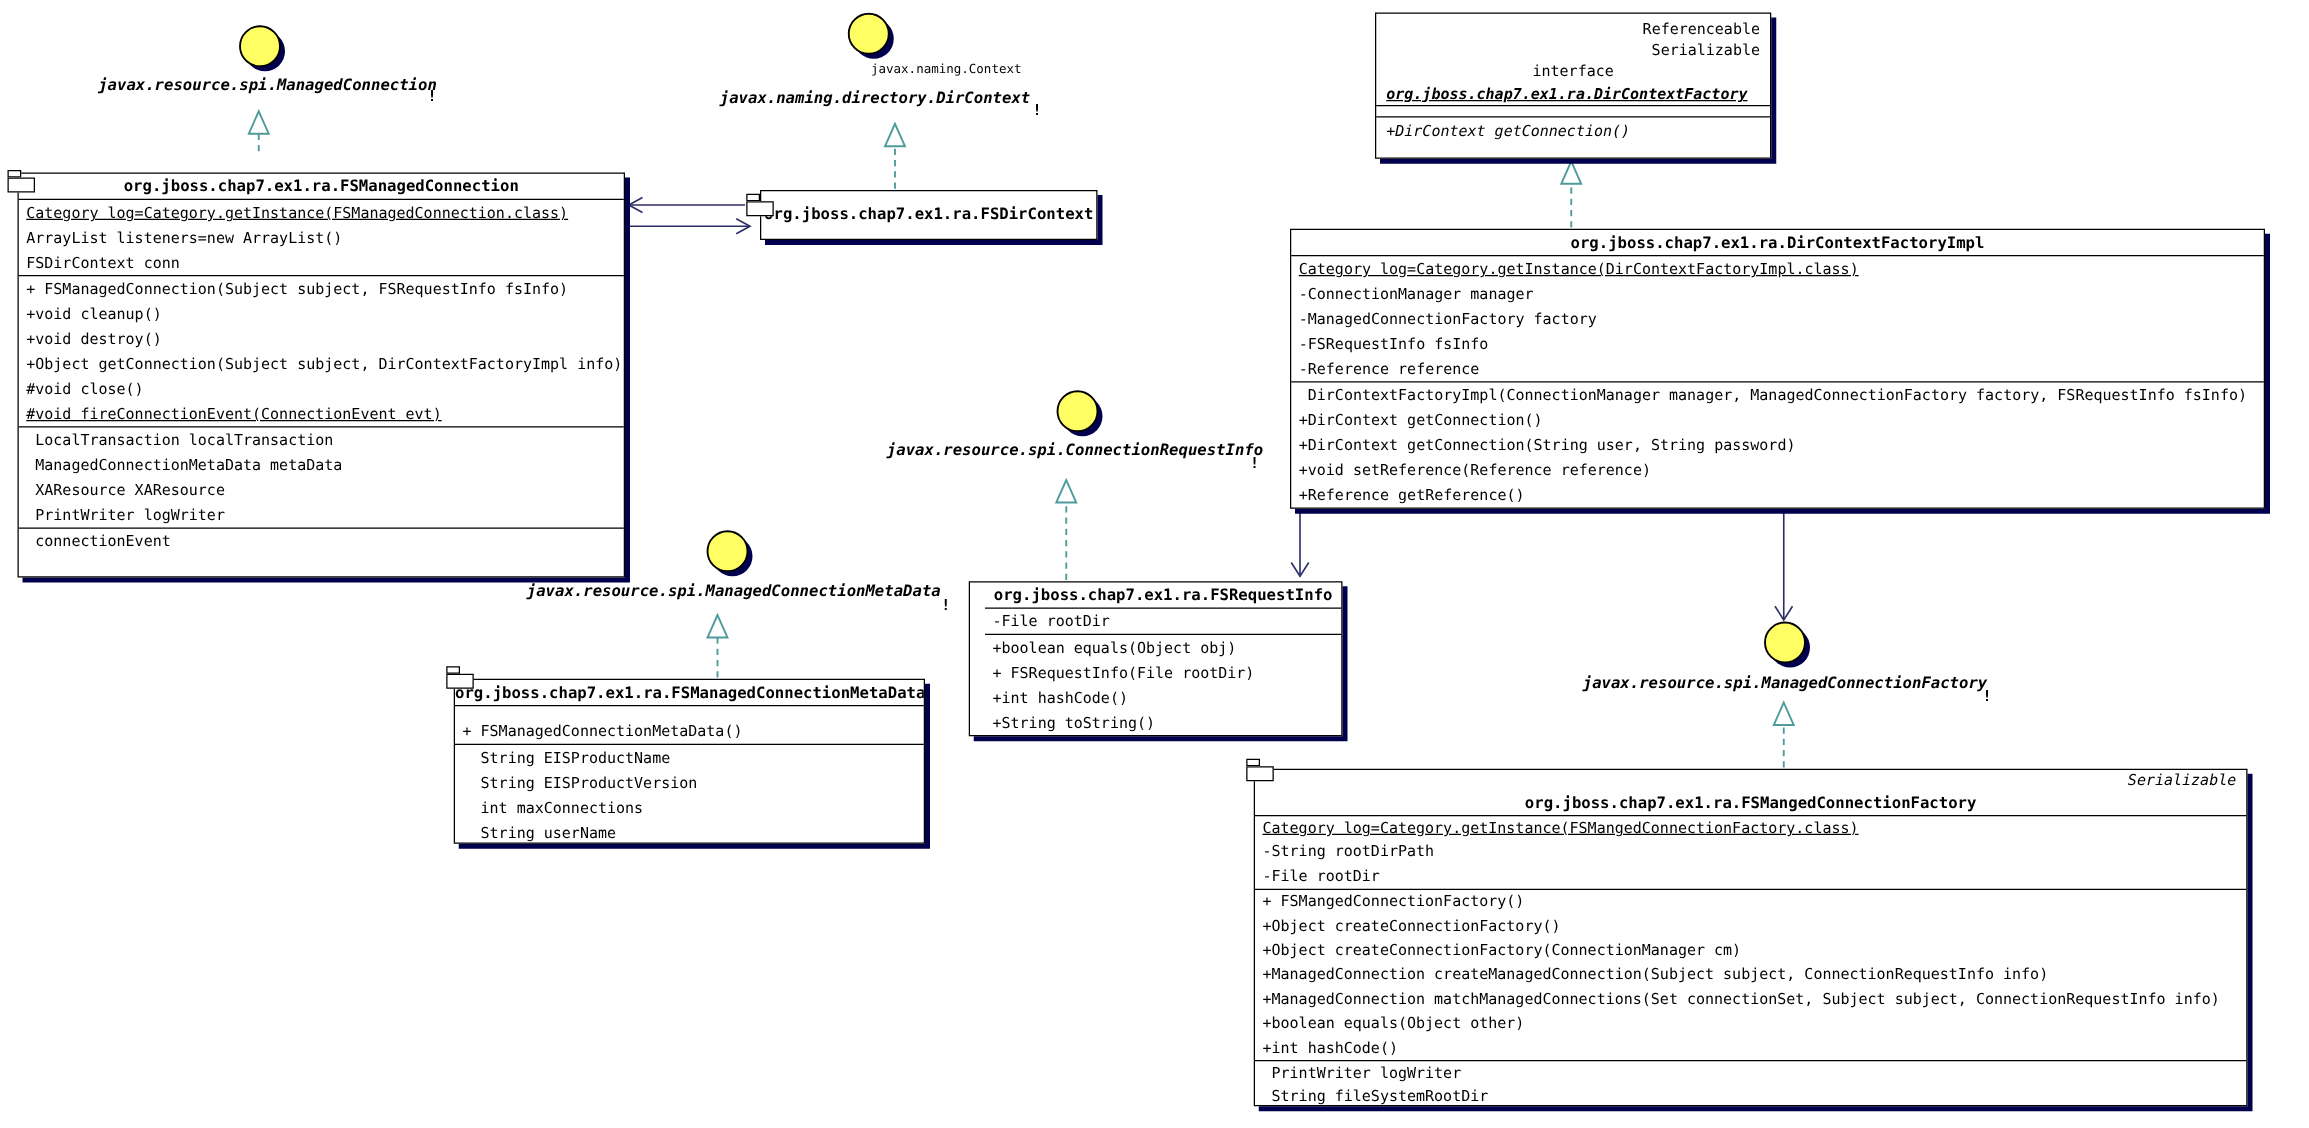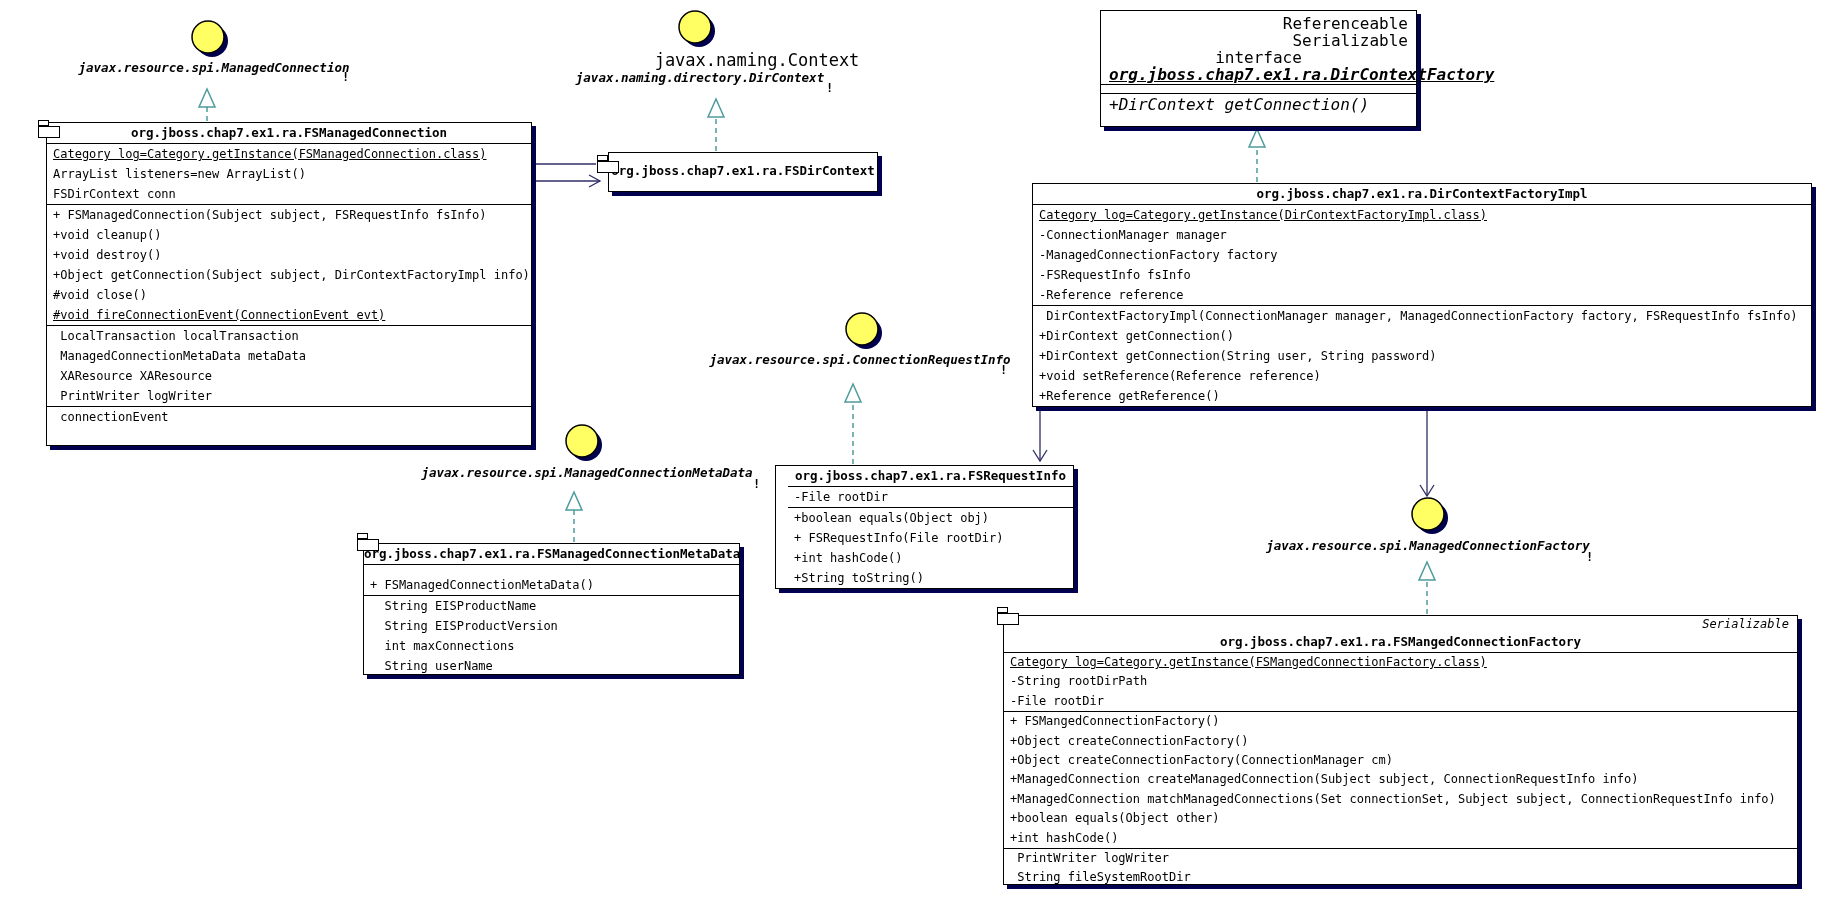--- a/index.html
+++ b/index.html
@@ -10,37 +10,37 @@
   .box{position:absolute;background:#ffffff;border:1.5px solid #000;
        box-shadow:4px 4px 0 0 #00004f;z-index:2;box-sizing:content-box;}
   .title{font-weight:bold;font-size:12.5px;height:20px;line-height:20px;text-align:center;
          border-bottom:1.5px solid #000;white-space:nowrap;overflow:hidden;}
   .title-only{border-bottom:none;height:35px;line-height:35px;}
   .row{font-size:12px;height:20px;line-height:20px;padding:0 6px;white-space:pre;overflow:hidden;}
   .rowg{height:19.4px;line-height:19.4px;}
   .sep{border-bottom:1.5px solid #000;}
   .static-u{text-decoration:underline;}
   .stereo{font-style:italic;text-align:right;font-size:12px;height:16px;line-height:16px;padding:0 8px;}
-  .c-row{font-size:16px;height:17px;line-height:17px;padding:0 8px;white-space:pre;}
+  .c-row{font-size:12px;height:17px;line-height:17px;padding:0 8px;white-space:pre;}
   .c-right{text-align:right;}
   .c-center{text-align:center;}
-  .c-title{font-weight:bold;font-style:italic;text-align:right;height:18px;line-height:18px;
+  .c-title{font-weight:bold;font-style:italic;text-align:left;height:18px;line-height:18px;
            border-bottom:1.5px solid #000;}
   .c-title span{text-decoration:underline;}
   .c-spacer{height:8px;border-bottom:1.5px solid #000;}
   .c-method{font-style:italic;height:22px;line-height:22px;}
   .spacer-f{height:10px;}
 
   .cicon{position:absolute;width:20px;height:10px;background:#fff;border:1.5px solid #000;z-index:4;}
   .cicon::before{content:"";position:absolute;left:-1.5px;top:-7px;width:9px;height:4px;
                  background:#fff;border:1.5px solid #000;}
 
   .iface-label{position:absolute;z-index:3;font-weight:bold;font-style:italic;font-size:12.5px;
                white-space:nowrap;transform:translateX(-50%);}
-  .plain-label{font-weight:normal;font-style:normal;font-size:17px;}
+  .plain-label{font-weight:normal;font-style:normal;font-size:10px;}
   .tick{position:absolute;z-index:3;font-size:12px;font-weight:bold;}
 </style>
 </head>
 <body>
 
 <div id="canvas">
 
   <svg class="layer" width="1847" height="902" viewBox="0 0 1847 902">
 
     <g stroke="#4d9b9b" stroke-width="1.5" fill="none" stroke-dasharray="5,4">
@@ -114,21 +114,21 @@
 
   <div class="box" style="left:1100px;top:10px;width:315px;height:111px;padding-top:4px;">
     <div class="c-row c-right">Referenceable</div>
     <div class="c-row c-right">Serializable</div>
     <div class="c-row c-center">interface</div>
     <div class="c-row c-title"><span>org.jboss.chap7.ex1.ra.DirContextFactory</span></div>
     <div class="c-spacer"></div>
     <div class="c-row c-method">+DirContext getConnection()</div>
   </div>
 
-  <div class="box" style="left:14px;top:122px;width:484px;height:322px;margin-left:32px;">
+  <div class="box" style="left:14px;top:138px;width:484px;height:322px;">
     <div class="cicon" style="left:-9px;top:3px;"></div>
     <div class="title">org.jboss.chap7.ex1.ra.FSManagedConnection</div>
     <div class="row static-u">Category log=Category.getInstance(FSManagedConnection.class)</div>
     <div class="row">ArrayList listeners=new ArrayList()</div>
     <div class="row sep">FSDirContext conn</div>
     <div class="row">+ FSManagedConnection(Subject subject, FSRequestInfo fsInfo)</div>
     <div class="row">+void cleanup()</div>
     <div class="row">+void destroy()</div>
     <div class="row">+Object getConnection(Subject subject, DirContextFactoryImpl info)</div>
     <div class="row">#void close()</div>

